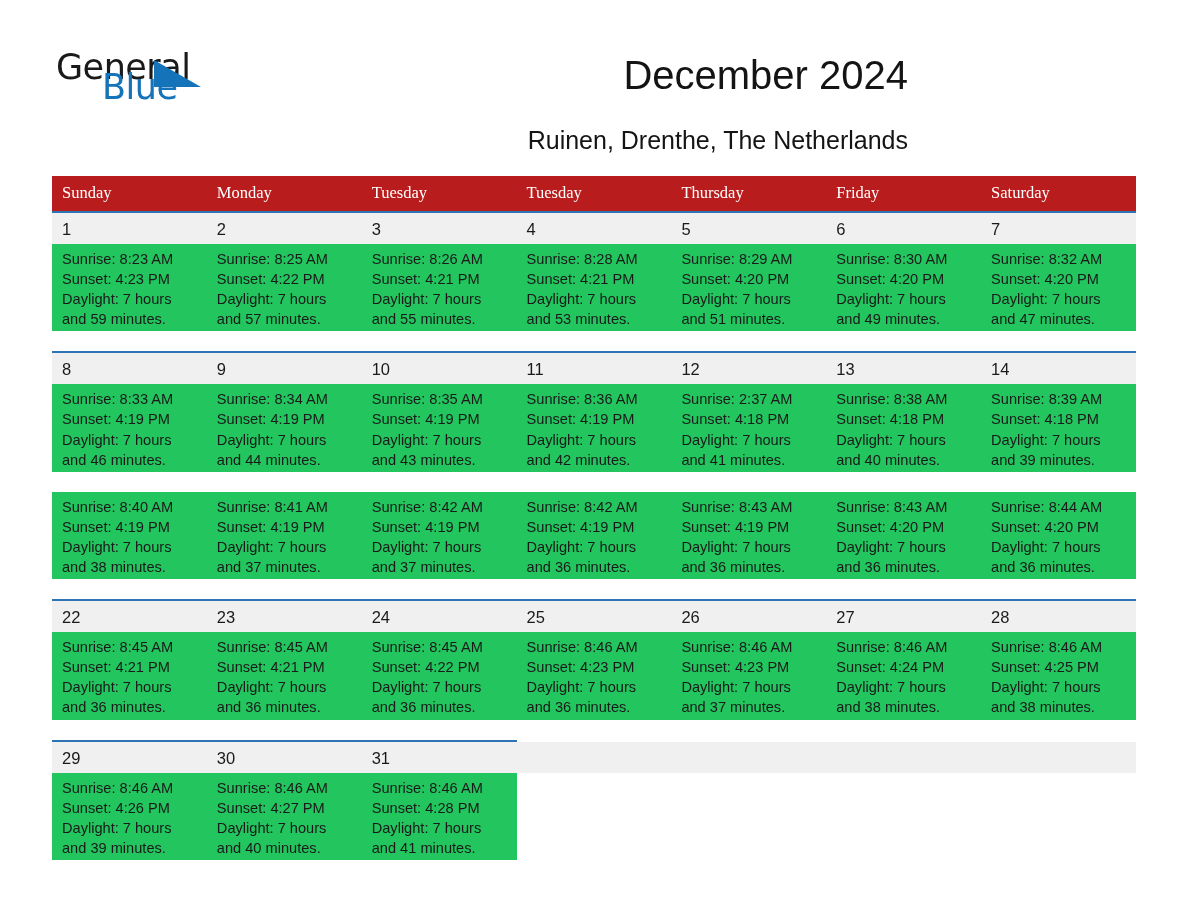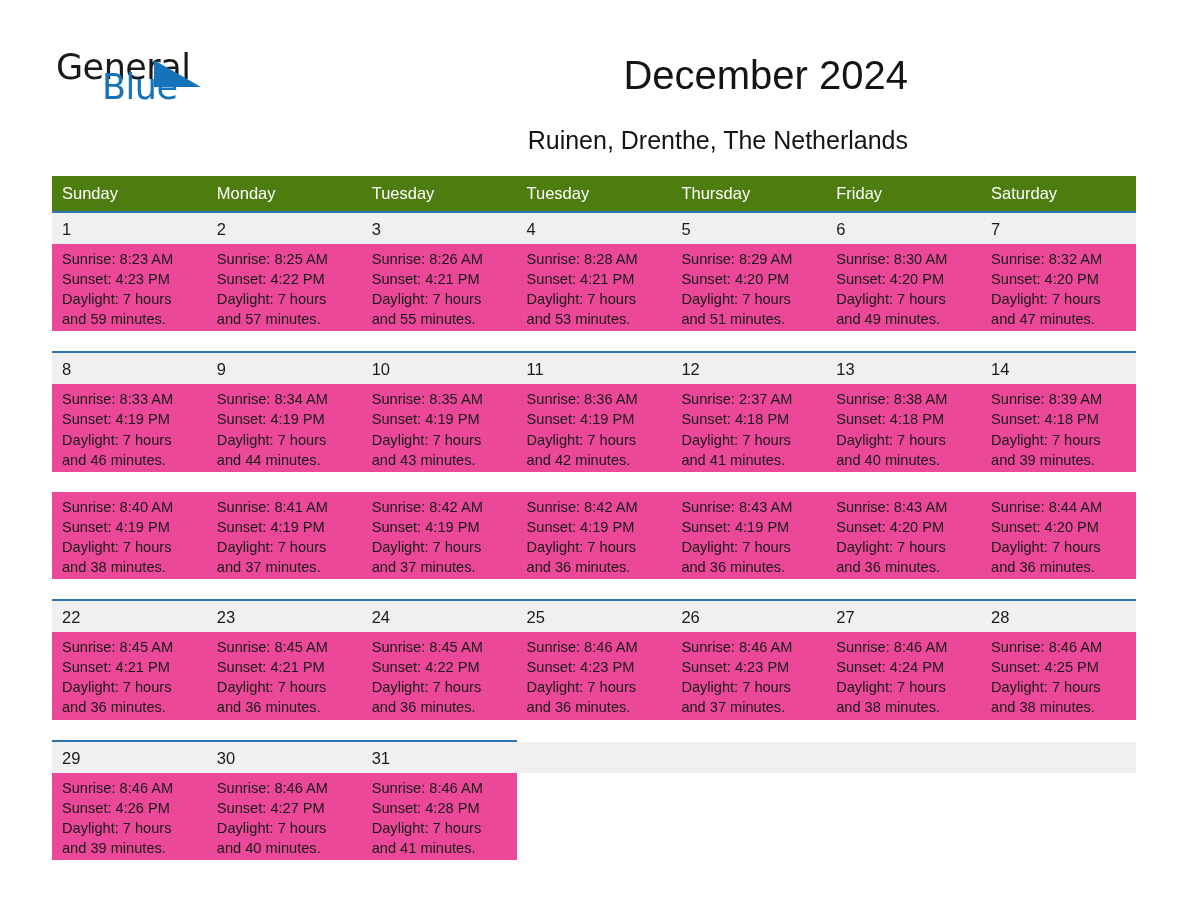--- a/index.html
+++ b/index.html
@@ -92,28 +92,29 @@
   
   .calendar {
     margin: 19px 52px 0 52px;
     border-collapse: collapse;
     table-layout: fixed;
     width: 1084px;
   }
   .calendar col { width: 154.85px; }
 
   .calendar thead th {
-    background: #4d7c0f;
+    background: #b91c1c;
     color: #ffffff;
     text-align: left;
     font-weight: 400;
     font-size: 16.5px;
     line-height: 20px;
     padding: 7px 0 8px 10px;
     border: none;
+    font-family: Liberation Serif, serif;
   }
 
   .wk-gap td {
     height: 20px;
     background: #ffffff;
     border: none;
     padding: 0;
   }
 
   .daynum-row td {
@@ -124,21 +125,21 @@
     padding: 6px 0 5px 10px;
     vertical-align: top;
     color: #1a1a1a;
   }
   .daynum-row td.empty {
     background: #f0f0f0;
     border-top: 2px solid #ffffff;
   }
 
   .info-row td {
-    background: #ec4899;
+    background: #22c55e;
     vertical-align: top;
     padding: 5px 8px 2px 10px;
     font-size: 14.6px;
     line-height: 20.1px;
     color: #1a1a1a;
     border: none;
   }
   .info-row td.empty { background: #ffffff; }
 
   .info-line { white-space: nowrap; }

